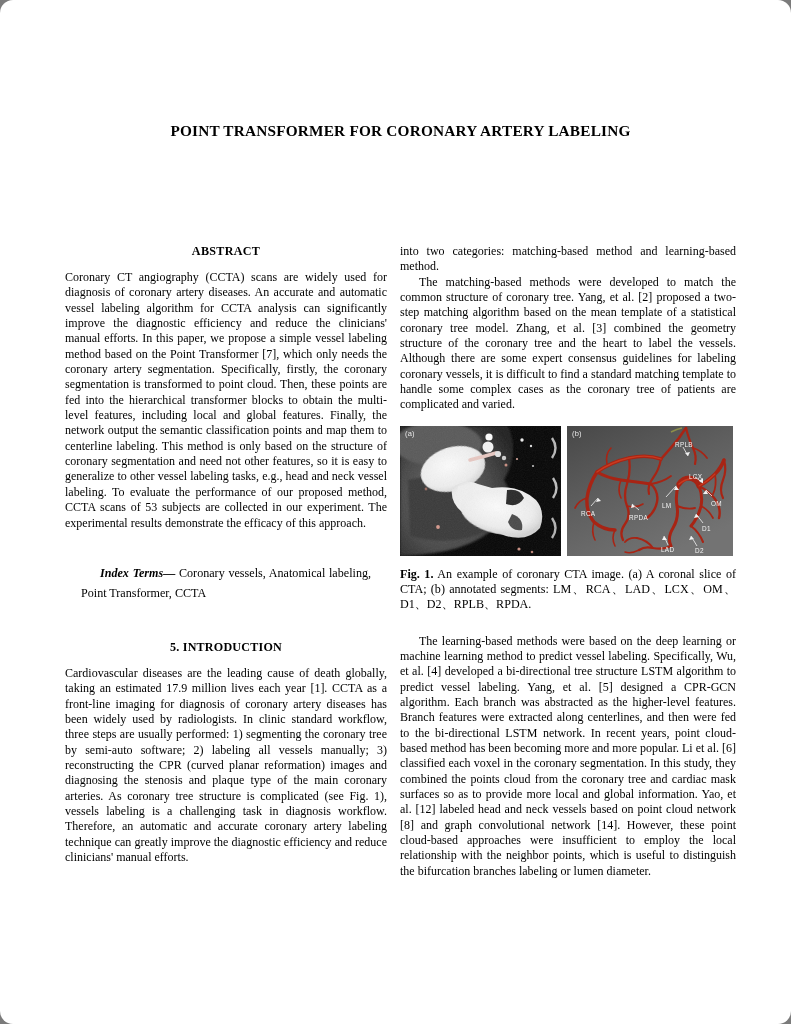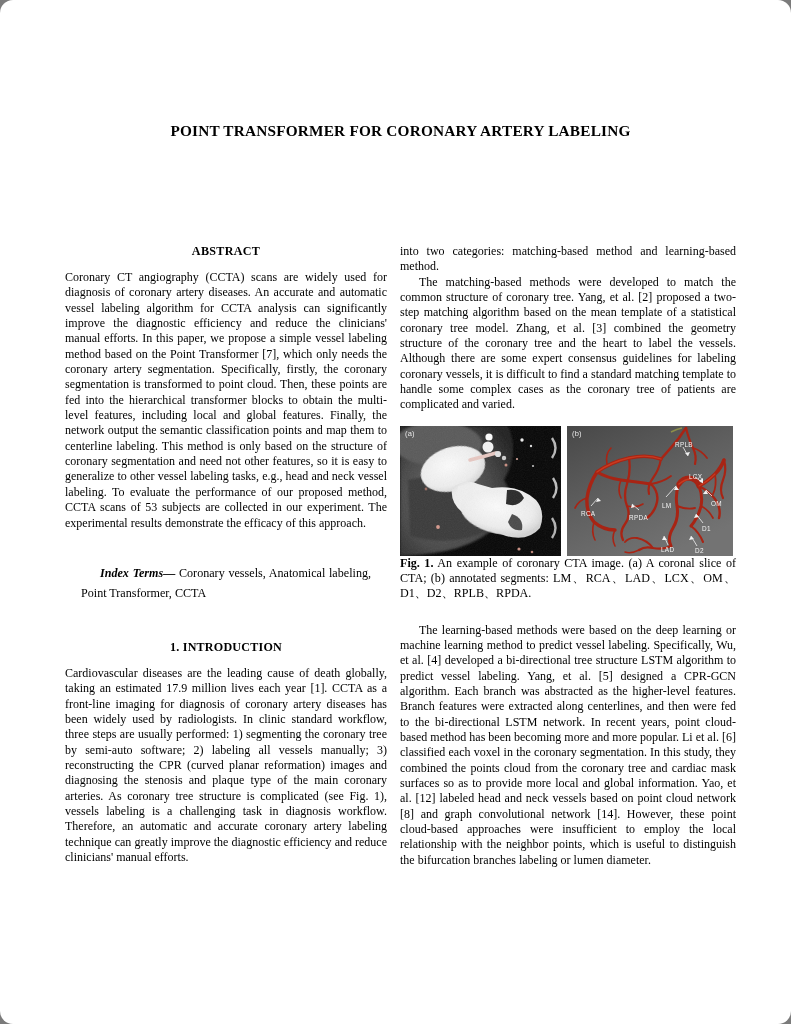--- a/index.html
+++ b/index.html
@@ -156,20 +156,21 @@
     font-family: "Liberation Sans", sans-serif;
     z-index: 6;
     letter-spacing: 0.2px;
   }
   .panel svg { display: block; }
   .fig-caption {
     font-size: 12.1px;
     line-height: 15.3px;
     text-align: justify;
     margin: 0;
+    padding-top: 11px;
   }
   .fig-caption .fig-num {
     font-weight: bold;
   }
 </style>
 </head>
 <body>
 
 <div class="page">
   <div class="content">
@@ -185,21 +186,21 @@
         <h2 class="section-head abstract-head">ABSTRACT</h2>
 
         <p class="body">Coronary CT angiography (CCTA) scans are widely used for diagnosis of coronary artery diseases. An accurate and automatic vessel labeling algorithm for CCTA analysis can significantly improve the diagnostic efficiency and reduce the clinicians' manual efforts. In this paper, we propose a simple vessel labeling method based on the Point Transformer [7], which only needs the coronary artery segmentation. Specifically, firstly, the coronary segmentation is transformed to point cloud. Then, these points are fed into the hierarchical transformer blocks to obtain the multi-level features, including local and global features. Finally, the network output the semantic classification points and map them to centerline labeling. This method is only based on the structure of coronary segmentation and need not other features, so it is easy to generalize to other vessel labeling tasks, e.g., head and neck vessel labeling. To evaluate the performance of our proposed method, CCTA scans of 53 subjects are collected in our experiment. The experimental results demonstrate the efficacy of this approach.</p>
 
         <div class="gap-md"></div>
 
         <p class="index-terms"><span class="it-label">Index Terms—</span><span> Coronary vessels, Anatomical labeling, Point Transformer, CCTA</span></p>
 
         <div class="gap-lg"></div>
 
-        <h2 class="intro-head">1. INTRODUCTION</h2>
+        <h2 class="intro-head">5. INTRODUCTION</h2>
 
         <p class="body">Cardiovascular diseases are the leading cause of death globally, taking an estimated 17.9 million lives each year [1]. CCTA as a front-line imaging for diagnosis of coronary artery diseases has been widely used by radiologists. In clinic standard workflow, three steps are usually performed: 1) segmenting the coronary tree by semi-auto software; 2) labeling all vessels manually; 3) reconstructing the CPR (curved planar reformation) images and diagnosing the stenosis and plaque type of the main coronary arteries. As coronary tree structure is complicated (see Fig. 1), vessels labeling is a challenging task in diagnosis workflow. Therefore, an automatic and accurate coronary artery labeling technique can greatly improve the diagnostic efficiency and reduce clinicians' manual efforts.</p>
 
 
       </div>
 
       <div class="col col-right">
 
         <p class="body">into two categories: matching-based method and learning-based method.</p>
 

